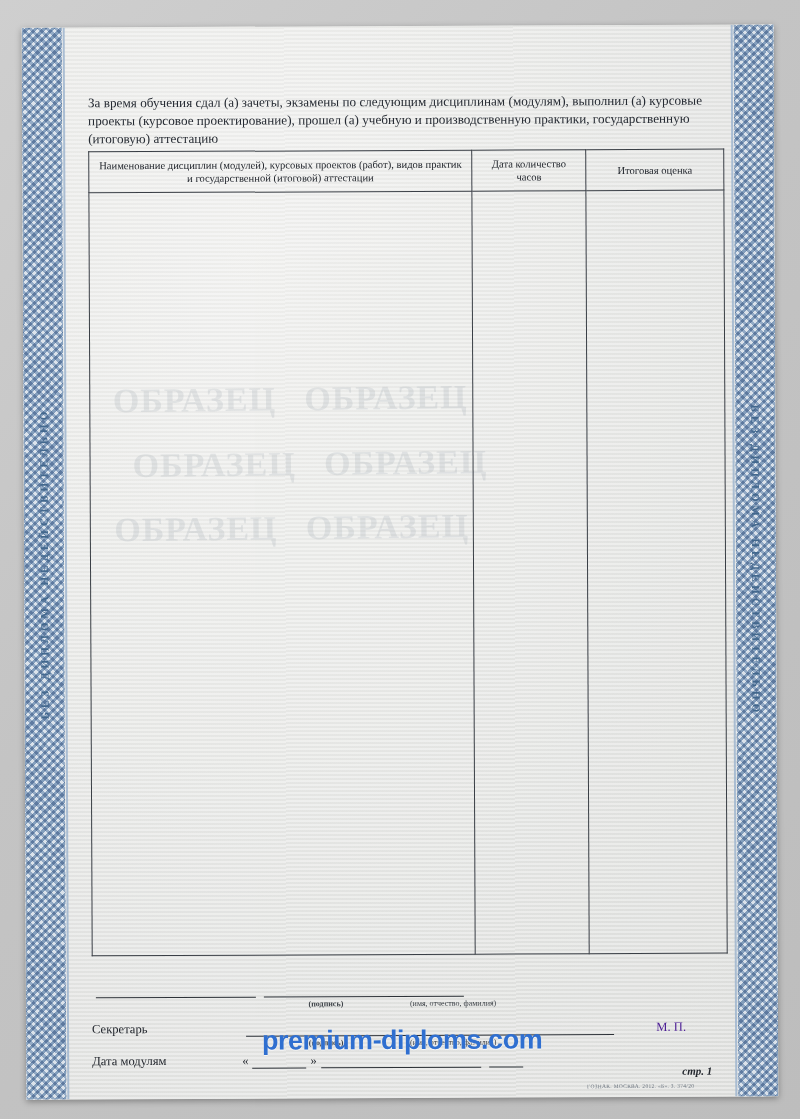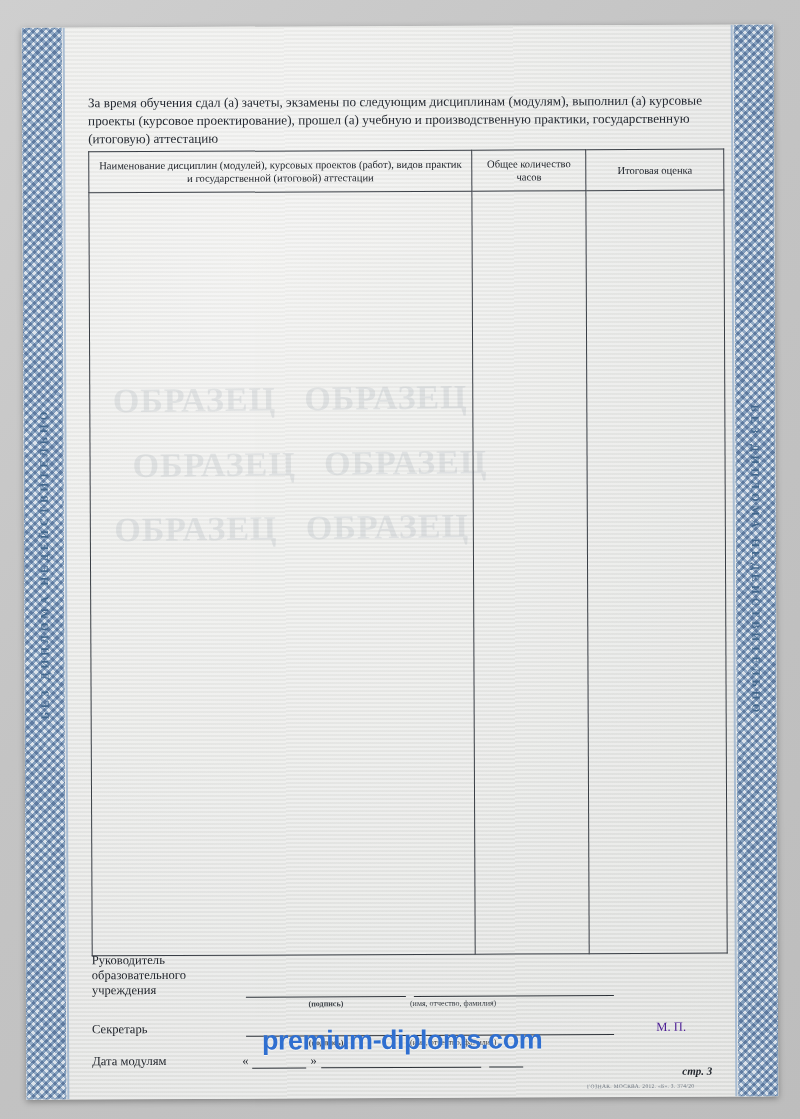--- a/index.html
+++ b/index.html
@@ -208,39 +208,36 @@
 ОБРАЗЕЦ   ОБРАЗЕЦ</div>
 
   <div class="content">
 
     <p class="intro">За время обучения сдал (а) зачеты, экзамены по следующим дисциплинам (модулям), выполнил (а) курсовые проекты (курсовое проектирование), прошел (а) учебную и производственную практики, государственную (итоговую) аттестацию</p>
 
     <table class="disc">
       <thead>
         <tr>
           <th class="col-name">Наименование дисциплин (модулей), курсовых проектов (работ), видов практик и государственной (итоговой) аттестации</th>
-          <th class="col-hours">Общее количество часов</th>
+          <th class="col-hours">Дата количество часов</th>
           <th class="col-mark">Итоговая оценка</th>
         </tr>
       </thead>
       <tbody>
         <tr>
           <td></td>
           <td></td>
           <td></td>
         </tr>
       </tbody>
     </table>
 
     <div class="signblock">
 
       <div class="sigrow">
-        <div class="sig-label">
-          <span>Руководитель<br>образовательного<br>учреждения</span>
-        </div>
         <div class="sig-line"></div>
         <div class="sig-line wide"></div>
       </div>
       <div class="caps">
         <div class="cap1">(подпись)</div>
         <div class="cap2">(имя, отчество, фамилия)</div>
       </div>
 
       <div class="sigrow">
         <div class="sig-label">Секретарь</div>
@@ -257,20 +254,20 @@
         <span>«</span>
         <div class="date-blank"></div>
         <span>»</span>
         <div class="sig-line"></div>
         <div class="year-blank"></div>
       </div>
 
     </div>
 
     <div class="mp">М. П.</div>
-    <div class="pageno">стр. 3</div>
+    <div class="pageno">стр. 1</div>
     <div class="microtext">ГОЗНАК. МОСКВА. 2012. «Б». З. 374/20</div>
 
   </div>
 
   <div class="sitemark">premium-diploms.com</div>
 
 </div>
 
 </body></html>

